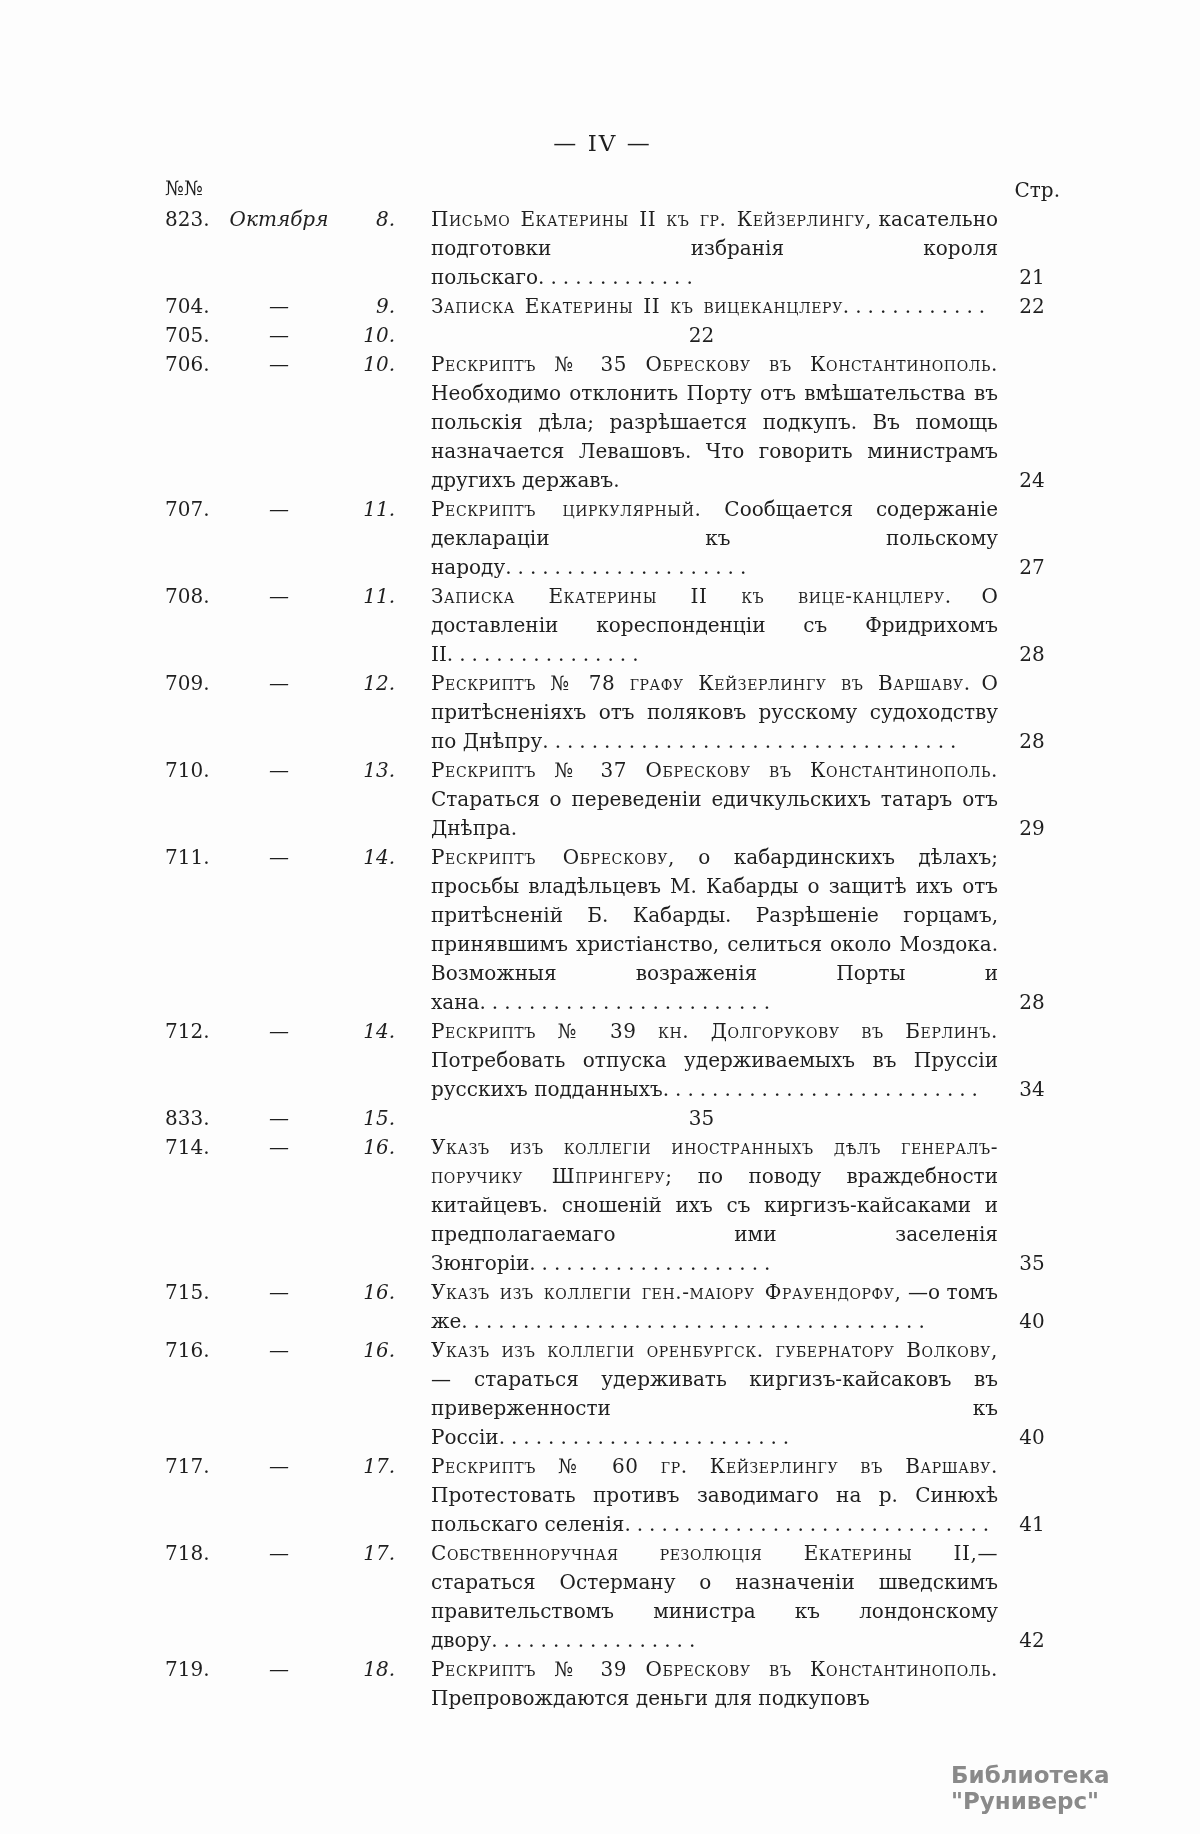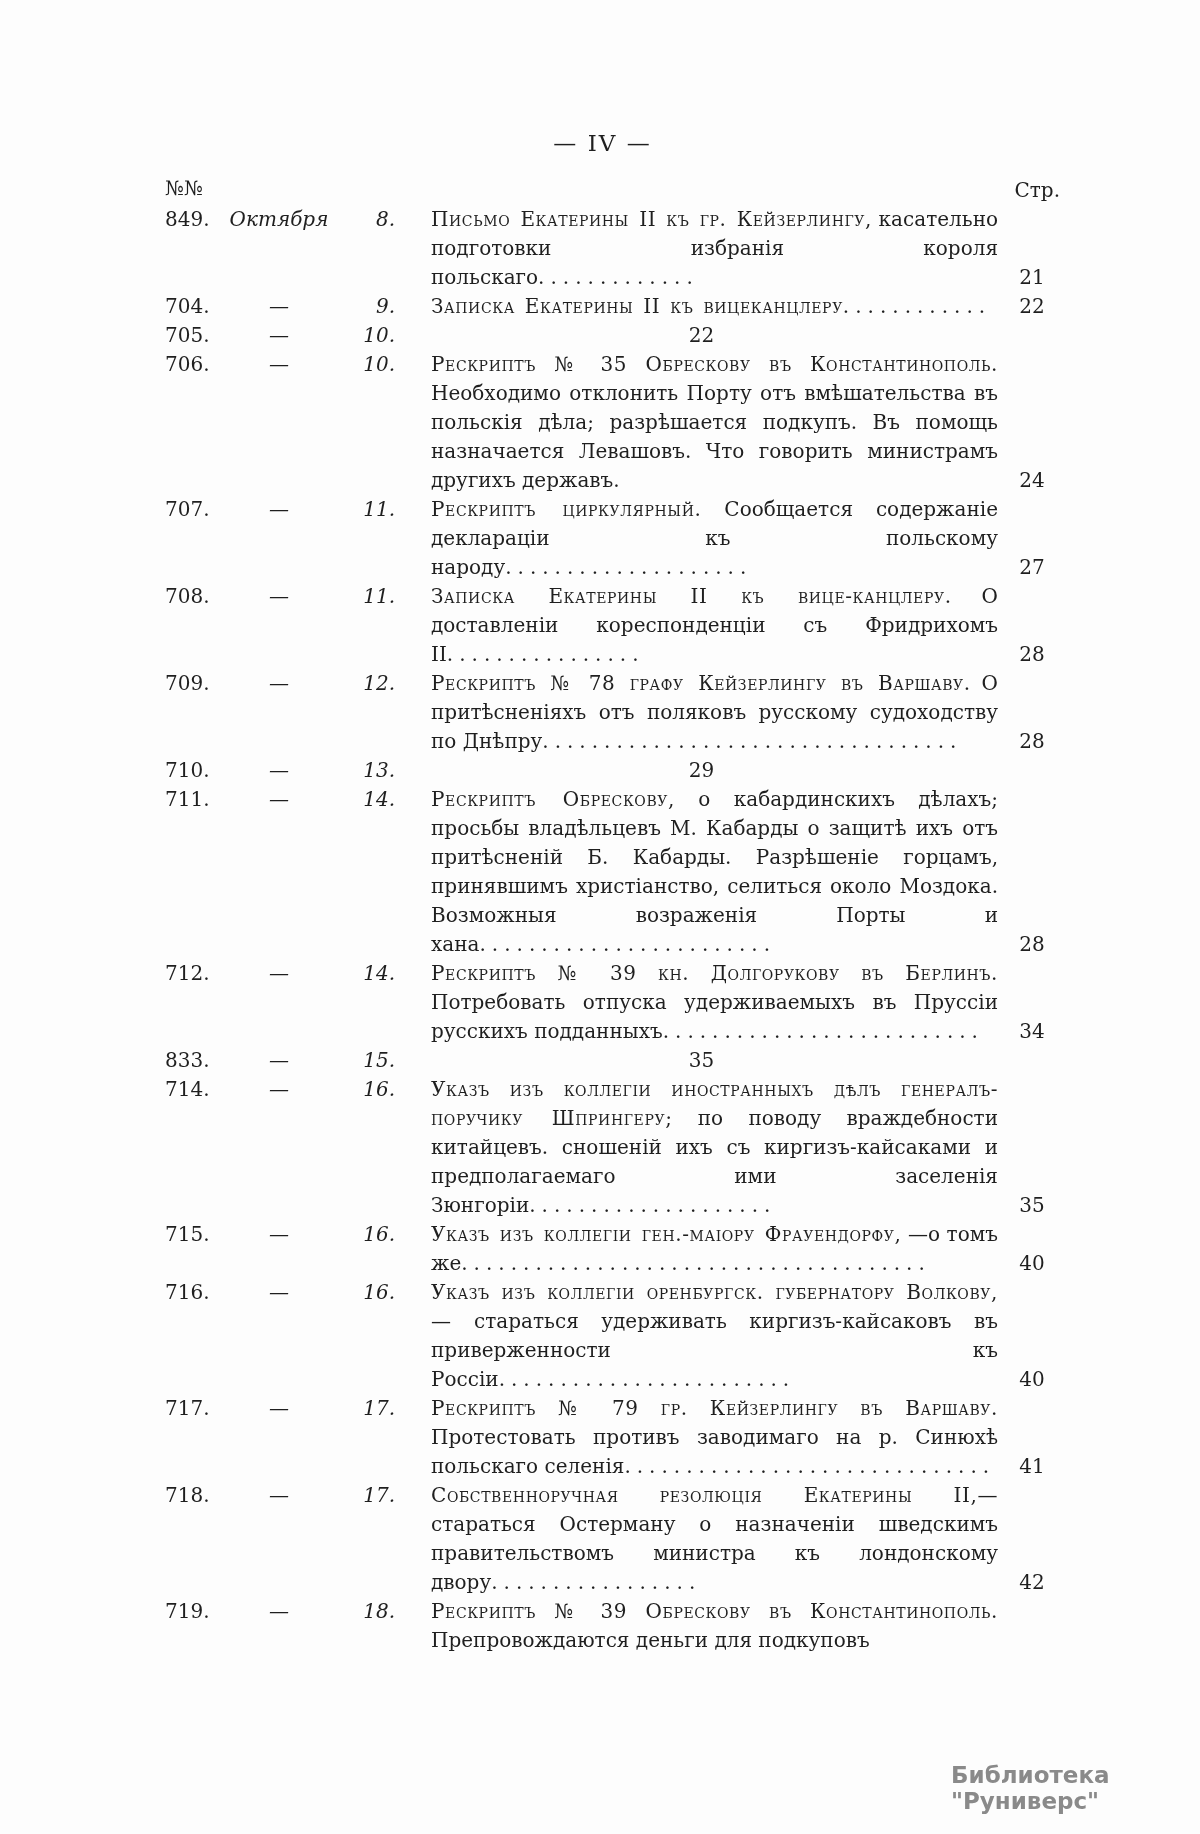--- a/index.html
+++ b/index.html
@@ -55,21 +55,21 @@
 <body>
 
 <div class="page">
   <div class="roman">— IV —</div>
   <div class="cols-header">
     <span class="nn">№№</span>
     <span class="str">Стр.</span>
   </div>
   <div class="entries" id="entries">
       <div class="entry">
-        <span class="e-num">849.</span>
+        <span class="e-num">823.</span>
         <span class="e-month">Октября</span>
         <span class="e-day">8.</span>
         <span class="e-text"><span class="e-lead">Письмо Екатерины II къ гр. Кейзерлингу,</span> касательно подготовки избранія короля польскаго<span class="dots">.............</span></span>
         <span class="e-page">21</span>
       </div>
       <div class="entry">
         <span class="e-num">704.</span>
         <span class="e-month">—</span>
         <span class="e-day">9.</span>
         <span class="e-text"><span class="e-lead">Записка Екатерины II къ вицеканцлеру</span><span class="dots">............</span></span>
@@ -106,20 +106,21 @@
         <span class="e-num">709.</span>
         <span class="e-month">—</span>
         <span class="e-day">12.</span>
         <span class="e-text"><span class="e-lead">Рескриптъ № 78 графу Кейзерлингу въ Варшаву.</span> О притѣсненіяхъ отъ поляковъ русскому судоходству по Днѣпру<span class="dots">..................................</span></span>
         <span class="e-page">28</span>
       </div>
       <div class="entry">
         <span class="e-num">710.</span>
         <span class="e-month">—</span>
         <span class="e-day">13.</span>
+        <span class="e-text"><span class="e-lead">Рескриптъ № 37 Обрескову въ Константинополь.</span> Стараться о переведеніи едичкульскихъ татаръ отъ Днѣпра.</span>
         <span class="e-page">29</span>
       </div>
       <div class="entry">
         <span class="e-num">711.</span>
         <span class="e-month">—</span>
         <span class="e-day">14.</span>
         <span class="e-text"><span class="e-lead">Рескриптъ Обрескову,</span> о кабардинскихъ дѣлахъ; просьбы владѣльцевъ М. Кабарды о защитѣ ихъ отъ притѣсненій Б. Кабарды. Разрѣшеніе горцамъ, принявшимъ христіанство, селиться около Моздока. Возможныя возраженія Порты и хана<span class="dots">........................</span></span>
         <span class="e-page">28</span>
       </div>
       <div class="entry">
@@ -153,21 +154,21 @@
         <span class="e-num">716.</span>
         <span class="e-month">—</span>
         <span class="e-day">16.</span>
         <span class="e-text"><span class="e-lead">Указъ изъ коллегіи оренбургск. губернатору Волкову,—</span> стараться удерживать киргизъ-кайсаковъ въ приверженности къ Россіи<span class="dots">........................</span></span>
         <span class="e-page">40</span>
       </div>
       <div class="entry">
         <span class="e-num">717.</span>
         <span class="e-month">—</span>
         <span class="e-day">17.</span>
-        <span class="e-text"><span class="e-lead">Рескриптъ № 79 гр. Кейзерлингу въ Варшаву.</span> Протестовать противъ заводимаго на р. Синюхѣ польскаго селенія<span class="dots">..............................</span></span>
+        <span class="e-text"><span class="e-lead">Рескриптъ № 60 гр. Кейзерлингу въ Варшаву.</span> Протестовать противъ заводимаго на р. Синюхѣ польскаго селенія<span class="dots">..............................</span></span>
         <span class="e-page">41</span>
       </div>
       <div class="entry">
         <span class="e-num">718.</span>
         <span class="e-month">—</span>
         <span class="e-day">17.</span>
         <span class="e-text"><span class="e-lead">Собственноручная резолюція Екатерины II,—</span> стараться Остерману о назначеніи шведскимъ правительствомъ министра къ лондонскому двору<span class="dots">.................</span></span>
         <span class="e-page">42</span>
       </div>
       <div class="entry">

